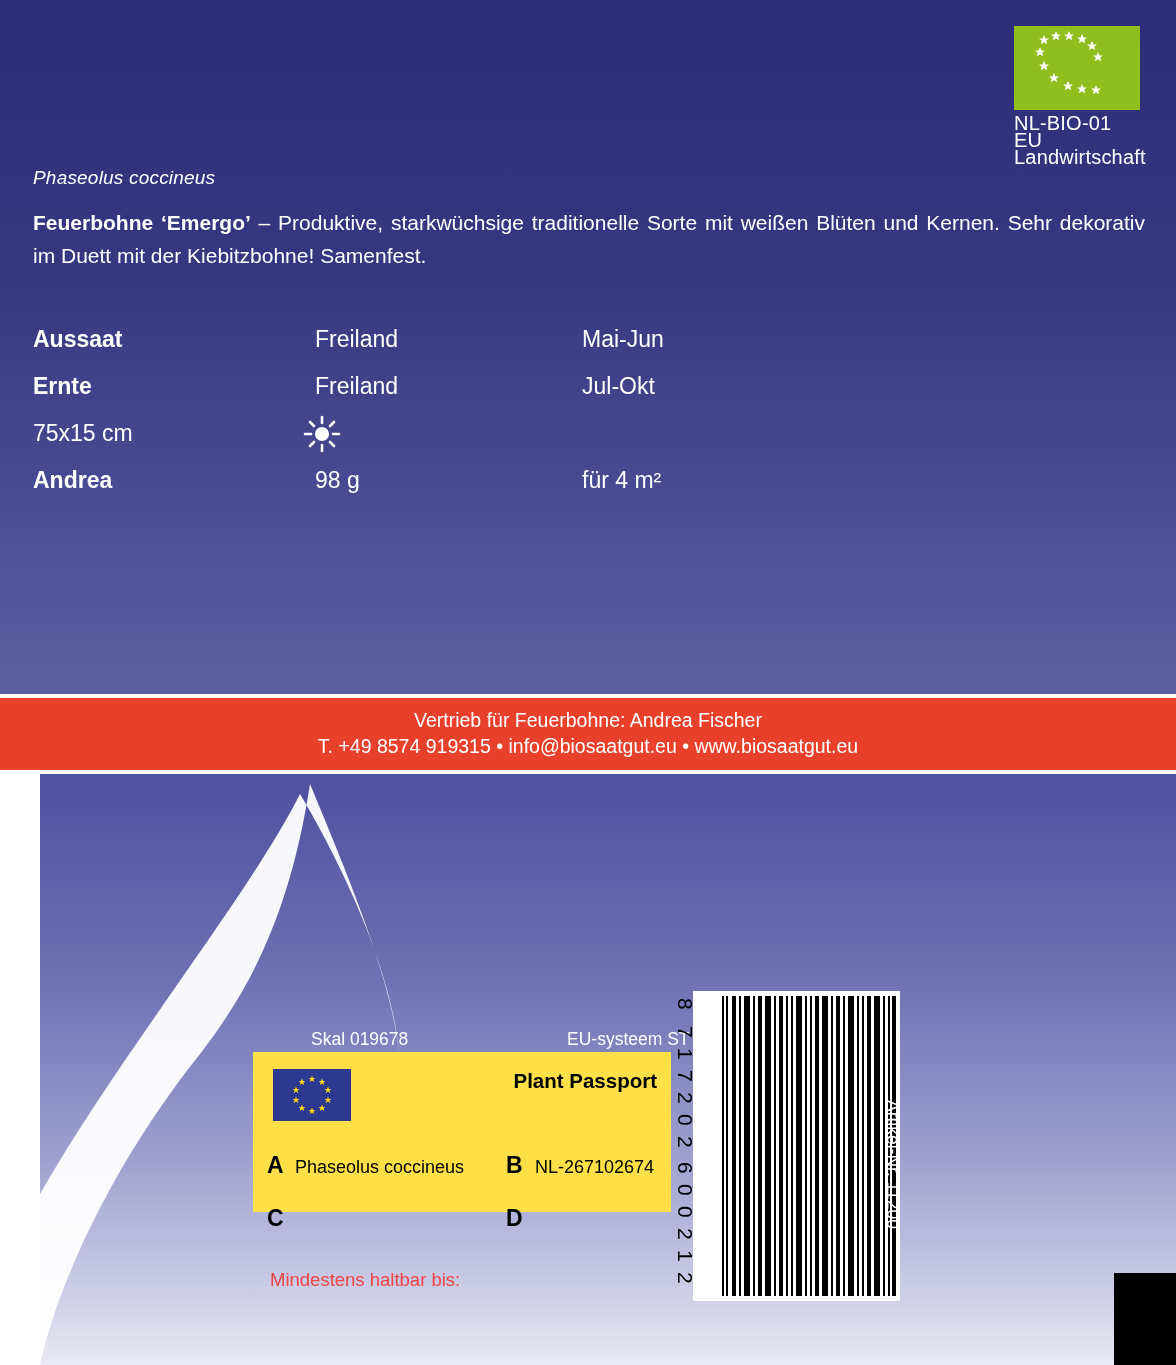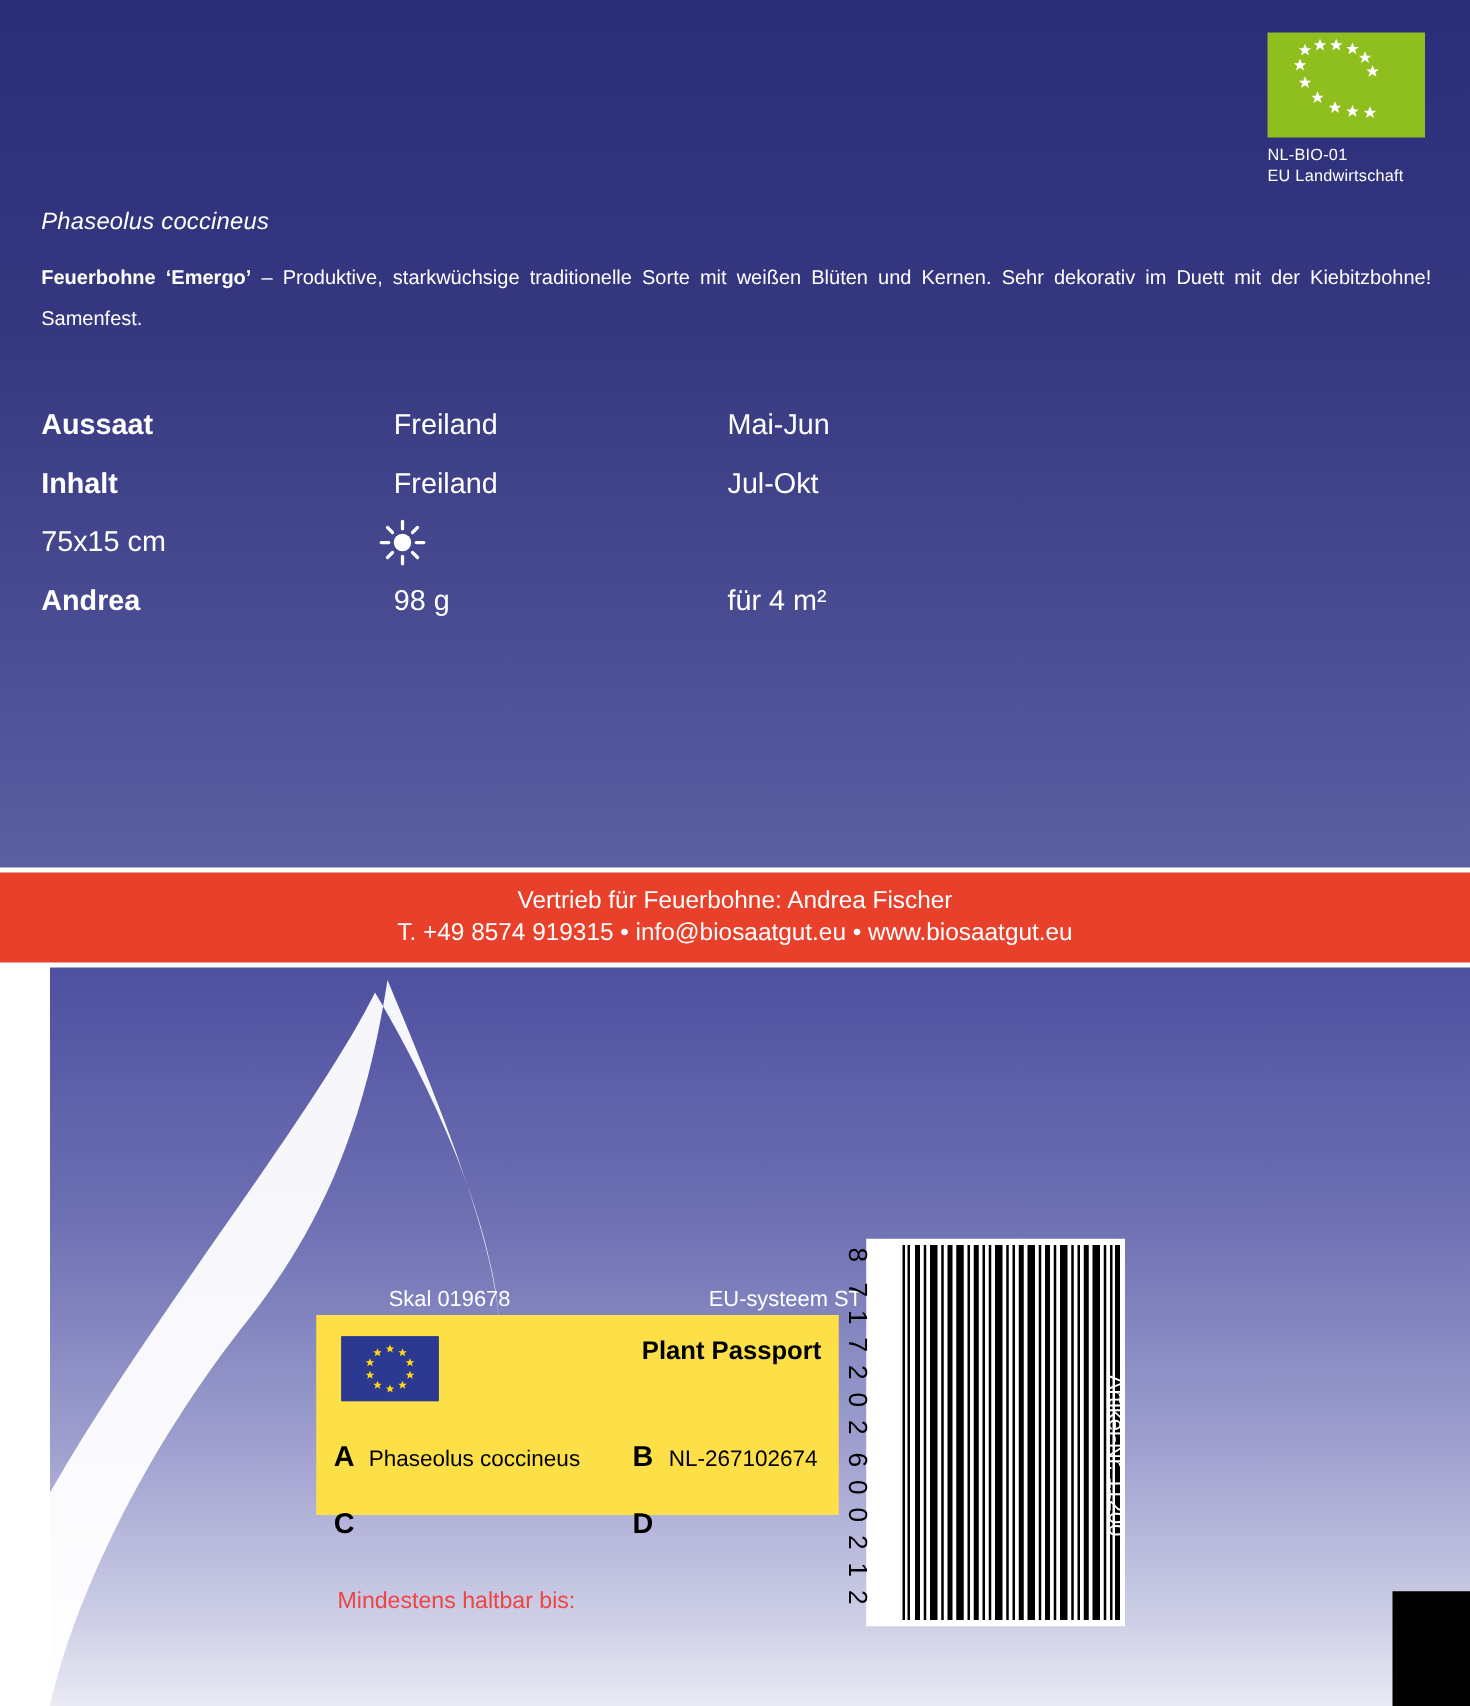--- a/index.html
+++ b/index.html
@@ -37,40 +37,40 @@
     background: #8fbe1f;
     overflow: hidden;
   }
   .eu-organic svg { display: block; }
   .eu-organic-caption {
     position: absolute;
     left: 1014px;
     top: 115px;
     width: 160px;
     color: #ffffff;
-    font-size: 13px;
+    font-size: 20px;
     line-height: 17px;
     letter-spacing: 0.2px;
   }
   .latin-name {
     position: absolute;
     left: 33px;
     top: 167px;
     color: #ffffff;
     font-size: 19px;
     font-style: italic;
     letter-spacing: 0.2px;
   }
   .description {
     position: absolute;
     left: 33px;
     top: 206px;
     width: 1112px;
     color: #ffffff;
-    font-size: 16px;
+    font-size: 21px;
     line-height: 33px;
     text-align: justify;
   }
   .description b {
     font-weight: bold;
   }
   
   .culture {
     position: absolute;
     left: 33px;
@@ -336,21 +336,21 @@
       <b>Feuerbohne ‘Emergo’</b><span> – Produktive, starkwüchsige traditionelle Sorte mit weißen Blüten und Kernen. Sehr dekorativ im Duett mit der Kiebitzbohne! Samenfest.</span>
     </div>
 
     <div class="culture">
       <div class="culture-row">
         <div class="culture-label">Aussaat</div>
         <div class="culture-mid">Freiland</div>
         <div class="culture-right">Mai-Jun</div>
       </div>
       <div class="culture-row">
-        <div class="culture-label">Inhalt</div>
+        <div class="culture-label">Ernte</div>
         <div class="culture-mid">Freiland</div>
         <div class="culture-right">Jul-Okt</div>
       </div>
       <div class="culture-row">
         <div class="culture-mid">75x15 cm</div>
         <div class="culture-right">
           <svg class="sun-icon" width="44" height="40" viewBox="0 0 44 40">
             <circle cx="22" cy="20" r="7" fill="#ffffff"></circle>
             <g stroke="#ffffff" stroke-width="2.6" stroke-linecap="round">
               <line x1="22" y1="3" x2="22" y2="9"></line>

